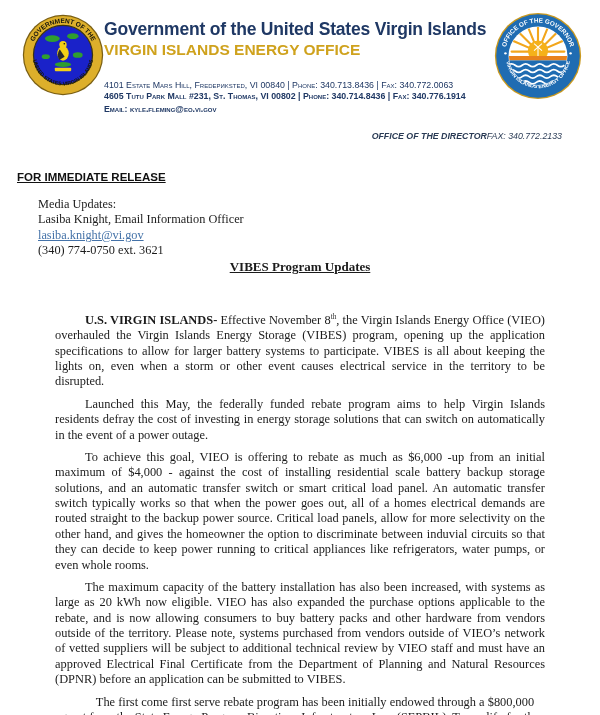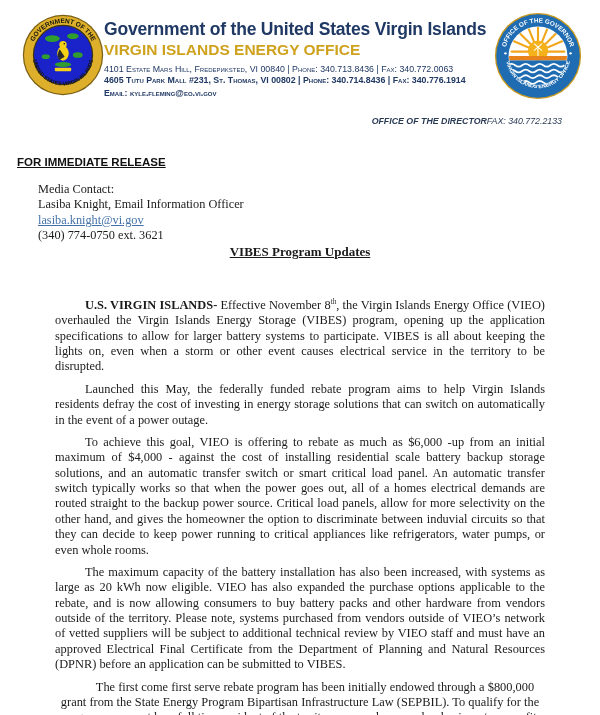--- a/index.html
+++ b/index.html
@@ -34,21 +34,21 @@
     line-height:1.1;
   }
   .office-title {
     font-size:15.5px;
     font-weight:bold;
     color:#CFA21D;
     line-height:1.2;
     margin-top:2px;
   }
   .addr {
-    margin-top:4px;
+    margin-top:20px;
     font-size:8.8px;
     color:#1F3864;
     font-variant:small-caps;
     line-height:1.3;
   }
   .email-line {
     font-size:8.8px;
     font-weight:bold;
     color:#1F3864;
     font-variant:small-caps;
@@ -202,21 +202,21 @@
   </div>
 
   <div class="director-row">
     <span class="left-label">OFFICE OF THE DIRECTOR</span>
     <span>FAX: 340.772.2133</span>
   </div>
 
   <div class="release-banner">FOR IMMEDIATE RELEASE</div>
 
   <div class="contact-block">
-    <div>Media Contact:</div>
+    <div>Media Updates:</div>
     <div>Lasiba Knight, Email Information Officer</div>
     <div><a class="contact-email">lasiba.knight@vi.gov</a></div>
     <div>(340) 774-0750 ext. 3621</div>
   </div>
 
   <div class="doc-title">VIBES Program Updates</div>
 
   <div class="body-text">
     <p><strong>U.S. VIRGIN ISLANDS-</strong><span> Effective November 8</span><sup>th</sup><span>, the Virgin Islands Energy Office (VIEO) overhauled the Virgin Islands Energy Storage (VIBES) program, opening up the application specifications to allow for larger battery systems to participate. VIBES is all about keeping the lights on, even when a storm or other event causes electrical service in the territory to be disrupted.</span></p>
     <p>Launched this May, the federally funded rebate program aims to help Virgin Islands residents defray the cost of investing in energy storage solutions that can switch on automatically in the event of a power outage.</p>

